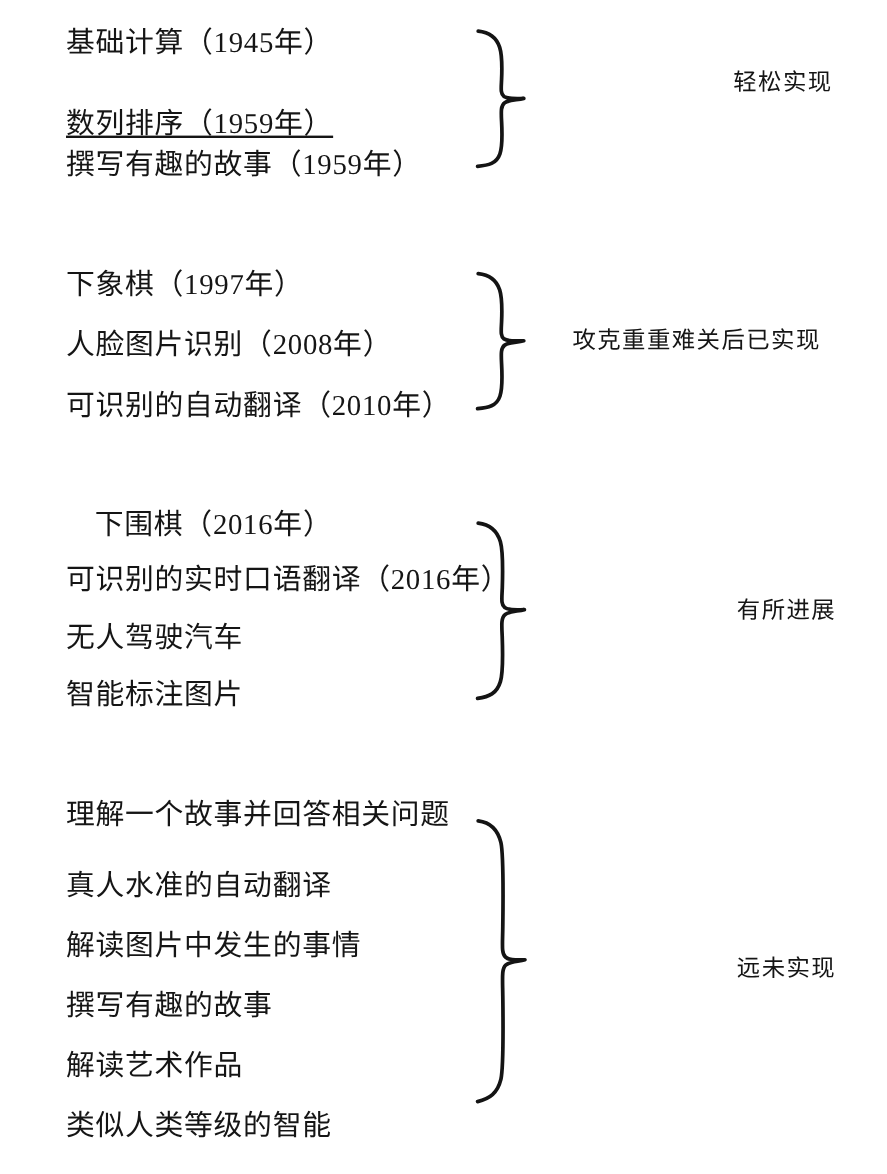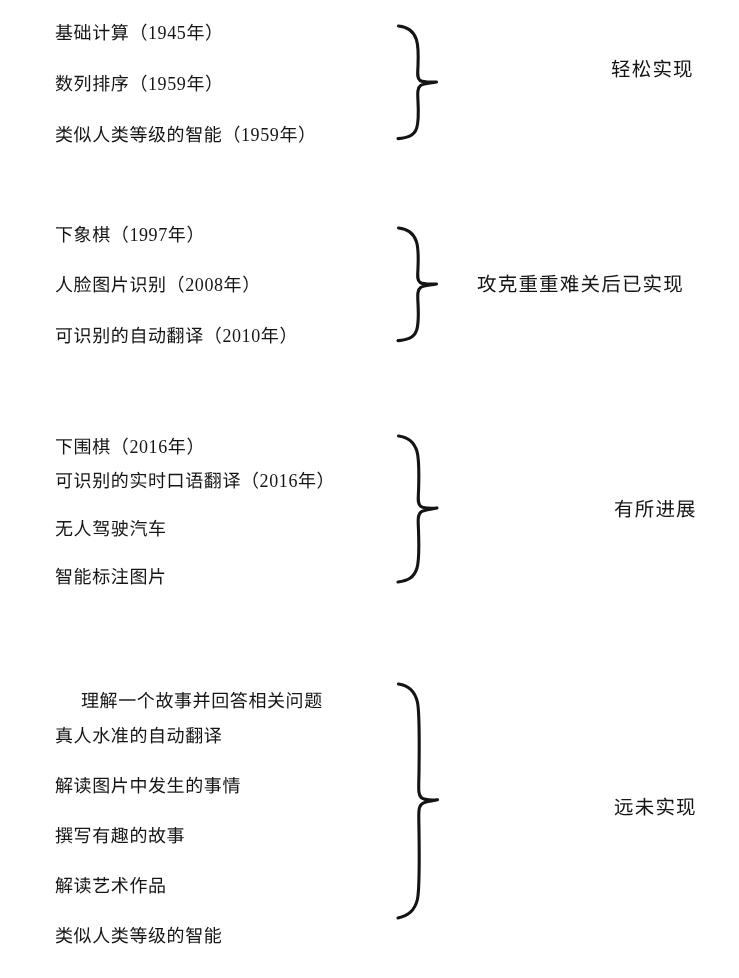--- a/index.html
+++ b/index.html
@@ -35,21 +35,21 @@
   .items {
     position: absolute;
     left: 55px;
     top: 0;
     width: 345px;
   }
   .item {
     position: absolute;
     left: 0;
     white-space: nowrap;
-    font-size: 18px;
+    font-size: 24px;
     line-height: 1;
     letter-spacing: 0.6px;
     color: #151515;
     font-family: "Liberation Serif", "DejaVu Serif", serif;
   }
 
   
   .brace {
     position: absolute;
     left: 396px;
@@ -79,22 +79,22 @@
   }
 </style>
 </head>
 <body>
 
 <div id="diagram">
 
   <div class="group" style="top:0px;height:180px;">
     <div class="items">
       <div class="item" style="top:24px;">基础计算（1945年）</div>
-      <div class="item" style="top:75px;">数列排序（1959年）</div>
-      <div class="item" style="top:126px;">类似人类等级的智能（1959年）</div>
+      <div class="item" style="top:92px;text-decoration:underline;">数列排序（1959年）</div>
+      <div class="item" style="top:126px;">撰写有趣的故事（1959年）</div>
     </div>
 
     <div class="brace" style="top:22px;">
       <svg width="62" height="120" viewBox="0 0 62 120" aria-hidden="true">
         <path d="M2.5 4.0 C 11 4.8, 17.5 8.8, 20.4 17.5
                  C 22.6 24.4, 22.4 34.5, 22.0 44.0
                  C 21.6 52.0, 21.0 56.2, 24.0 58.4
                  C 27.2 60.6, 34.0 60.3, 40.5 60.0
                  C 34.5 61.4, 28.0 61.2, 24.6 63.6
                  C 21.2 66.0, 21.6 71.2, 22.0 79.4
@@ -124,21 +124,21 @@
                  C 22.5 89.0, 22.9 99.5, 20.6 106.2
                  C 17.8 114.4, 11.0 115.8, 2.0 116.6" stroke-width="3.1"></path>
       </svg>
     </div>
 
     <div class="label" style="left:477px;top:85px;">攻克重重难关后已实现</div>
   </div>
 
   <div class="group" style="top:400px;height:220px;">
     <div class="items">
-      <div class="item" style="top:38px;">下围棋（2016年）</div>
+      <div class="item" style="top:26px;margin-left:24px;">下围棋（2016年）</div>
       <div class="item" style="top:72px;">可识别的实时口语翻译（2016年）</div>
       <div class="item" style="top:120px;">无人驾驶汽车</div>
       <div class="item" style="top:168px;">智能标注图片</div>
     </div>
 
     <div class="brace" style="top:32px;">
       <svg width="62" height="154" viewBox="0 0 62 154" aria-hidden="true">
         <path d="M2.5 4.0 C 11.5 5.0, 18.0 9.5, 21.0 19.5
                  C 23.4 28.0, 23.0 44.0, 22.6 57.5
                  C 22.2 67.0, 21.4 71.8, 24.6 74.2
@@ -148,21 +148,21 @@
                  C 23.0 112.0, 23.4 128.0, 21.0 136.0
                  C 18.0 146.0, 11.5 148.6, 2.0 150.0" stroke-width="3.1"></path>
       </svg>
     </div>
 
     <div class="label" style="left:614px;top:110px;">有所进展</div>
   </div>
 
   <div class="group" style="top:650px;height:328px;">
     <div class="items">
-      <div class="item" style="top:42px;margin-left:26px;">理解一个故事并回答相关问题</div>
+      <div class="item" style="top:18px;">理解一个故事并回答相关问题</div>
       <div class="item" style="top:77px;">真人水准的自动翻译</div>
       <div class="item" style="top:127px;">解读图片中发生的事情</div>
       <div class="item" style="top:177px;">撰写有趣的故事</div>
       <div class="item" style="top:227px;">解读艺术作品</div>
       <div class="item" style="top:277px;text-align:center;">类似人类等级的智能</div>
     </div>
 
     <div class="brace" style="top:30px;">
       <svg width="62" height="242" viewBox="0 0 62 242" aria-hidden="true">
         <path d="M2.5 4.0 C 12.0 5.2, 18.6 10.5, 21.4 22.0

